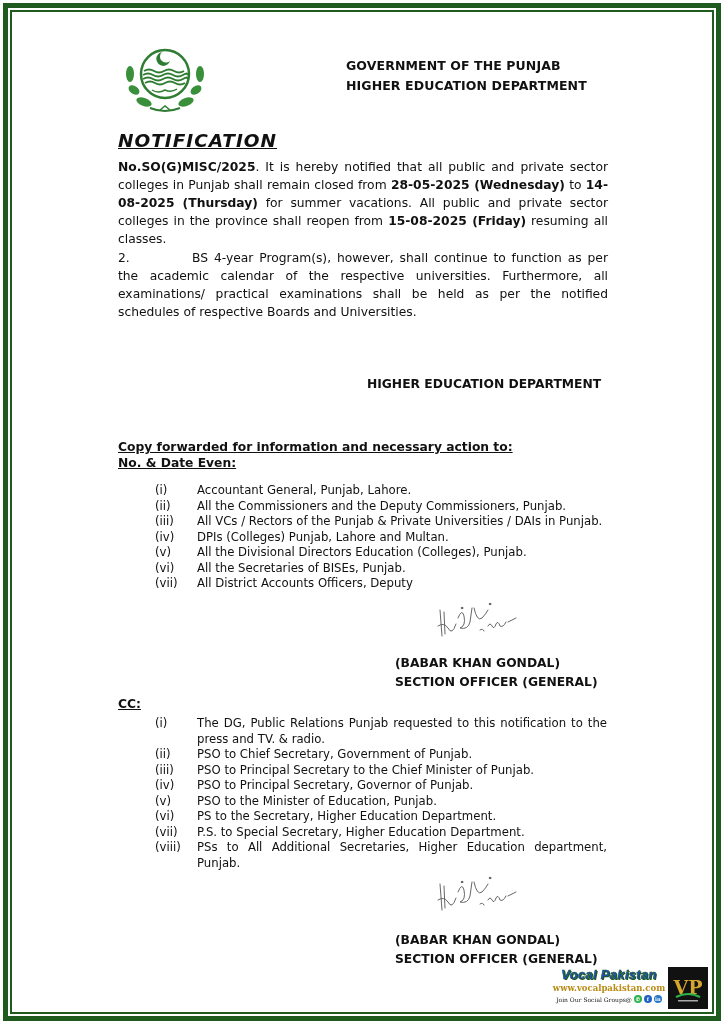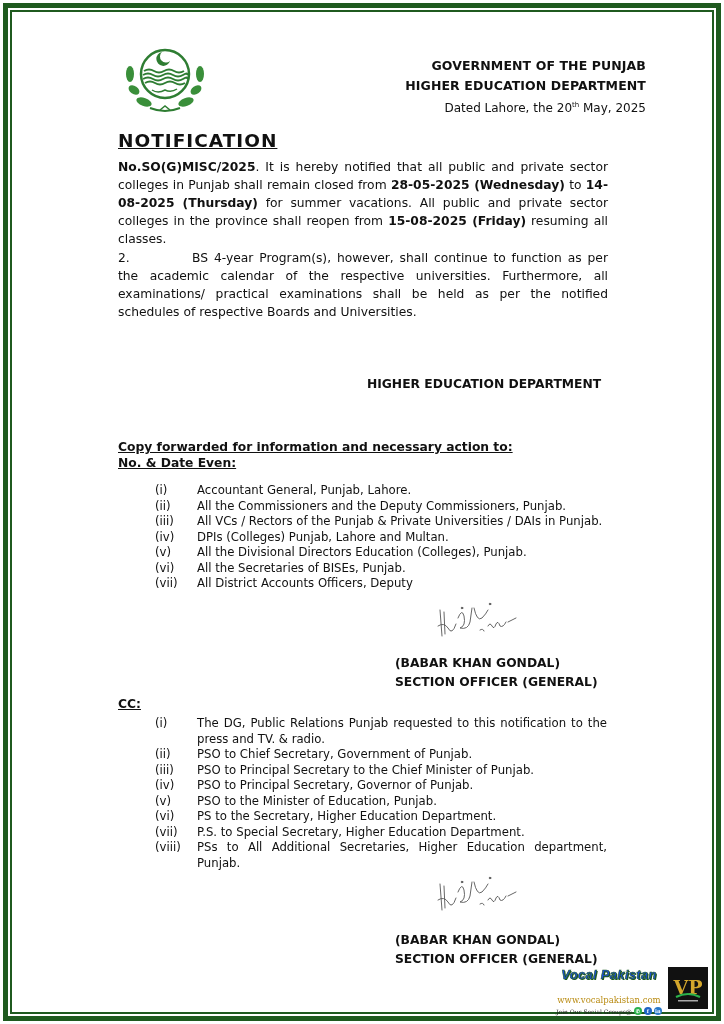--- a/index.html
+++ b/index.html
@@ -4,26 +4,26 @@
   <style>
     * { margin: 0; padding: 0; box-sizing: border-box; }
     html, body { width: 724px; height: 1024px; background: #ffffff; overflow: hidden; }
     body { position: relative; font-family: "DejaVu Sans", "Liberation Sans", sans-serif; color: #111; }
 
     .frame-outer { position: absolute; left: 3px; top: 3px; width: 718px; height: 1018px; border: 5px solid #1f5a1f; }
     .frame-inner { position: absolute; left: 10px; top: 10px; width: 704px; height: 1004px; border: 2px solid #1f5a1f; }
 
     .emblem { position: absolute; left: 120px; top: 44px; width: 90px; height: 72px; }
 
-    .header { position: absolute; left: 346px; top: 56px; width: 300px; text-align: right; }
+    .header { position: absolute; left: 346px; top: 56px; width: 300px; text-align: left; }
     .header .h1 { font-size: 12.5px; font-weight: bold; line-height: 20px; letter-spacing: 0.1px; }
     .header .dated { font-size: 12px; line-height: 18px; }
     .header sup { font-size: 7px; }
 
-    .notif-title { position: absolute; left: 118px; top: 130px; font-size: 18.5px; font-weight: bold; text-decoration: underline; letter-spacing: 1px; }
+    .notif-title { position: absolute; left: 118px; top: 130px; font-size: 18.5px; font-weight: bold; text-decoration: underline; letter-spacing: 1px; font-style: italic; }
 
     .para { position: absolute; left: 118px; width: 490px; font-size: 12.3px; line-height: 18px; text-align: justify; }
     .para b { font-weight: bold; }
     .p1 { top: 158px; }
     .p2 { top: 249px; }
     .p2 .num { display: inline-block; width: 74px; }
 
     .order { position: absolute; left: 364px; top: 376px; width: 240px; text-align: center; font-size: 12.3px; font-weight: bold; line-height: 16px; }
 
     .ul-head { position: absolute; left: 118px; font-size: 12.3px; font-weight: bold; text-decoration: underline; }
@@ -42,21 +42,21 @@
     .sig1 { left: 432px; top: 596px; }
     .sig2 { left: 432px; top: 868px; }
 
     .signatory { position: absolute; left: 395px; width: 220px; font-size: 12.3px; font-weight: bold; line-height: 19px; }
     .sg1 { top: 654px; }
     .sg2 { top: 931px; }
 
     .watermark { position: absolute; left: 550px; top: 967px; width: 160px; height: 46px; }
     .wm-text { position: absolute; left: 0; top: 0; width: 118px; text-align: center; }
     .wm-brand { font-family: Liberation Sans, sans-serif; font-style: italic; font-weight: bold; font-size: 13px; color: #1d4ed8; -webkit-text-stroke: 0.6px #1f5a1f; text-shadow: 1px 1px 0 #1f5a1f; letter-spacing: 0.3px; }
-    .wm-url { font-family: "DejaVu Serif", serif; font-weight: normal; font-size: 8.5px; color: #b98b12; margin-top: 13px; }
+    .wm-url { font-family: "DejaVu Serif", serif; font-weight: bold; font-size: 8.5px; color: #b98b12; margin-top: 1px; }
     .wm-join { font-family: "DejaVu Serif", serif; font-size: 6px; color: #222; margin-top: 2px; display: flex; align-items: center; justify-content: center; gap: 2px; }
     .soc { display: inline-block; width: 8px; height: 8px; border-radius: 50%; color: #fff; font-size: 5px; line-height: 8px; text-align: center; font-weight: bold; }
     .soc.wa { background: #2bb24c; }
     .soc.fb { background: #1e63c4; }
     .soc.li { background: #2778c9; }
     .wm-logo { position: absolute; left: 118px; top: 0; width: 40px; height: 42px; background: #111; }
   </style>
 </head>
 <body>
 
@@ -83,21 +83,20 @@
     <ellipse cx="24" cy="58" rx="8" ry="4" transform="rotate(20 24 58)"></ellipse>
     <ellipse cx="66" cy="58" rx="8" ry="4" transform="rotate(-20 66 58)"></ellipse>
   </g>
   <path d="M30 64 q15 6 30 0" stroke="#2e7d32" stroke-width="2" fill="none"></path>
   <path d="M40 66 l5 -4 l5 4" stroke="#2e7d32" stroke-width="1.5" fill="none"></path>
 </svg>
 
 <div class="header">
   <div class="h1">GOVERNMENT OF THE PUNJAB</div>
   <div class="h1">HIGHER EDUCATION DEPARTMENT</div>
-  <div class="dated"><span>Dated Lahore, the 20</span><sup>th</sup><span> May, 2025</span></div>
 </div>
 
 <div class="notif-title">NOTIFICATION</div>
 
 <div class="para p1"><b>No.SO(G)MISC/2025</b><span>. It is hereby notified that all public and private sector colleges in Punjab shall remain closed from </span><b>28-05-2025 (Wednesday)</b><span> to </span><b>14-08-2025 (Thursday)</b><span> for summer vacations. All public and private sector colleges in the province shall reopen from </span><b>15-08-2025 (Friday)</b><span> resuming all classes.</span></div>
 
 <div class="para p2"><span class="num">2.</span><span>BS 4-year Program(s), however, shall continue to function as per the academic calendar of the respective universities. Furthermore, all examinations/ practical examinations shall be held as per the notified schedules of respective Boards and Universities.</span></div>
 
 <div class="order">
   <div>HIGHER EDUCATION DEPARTMENT</div>

